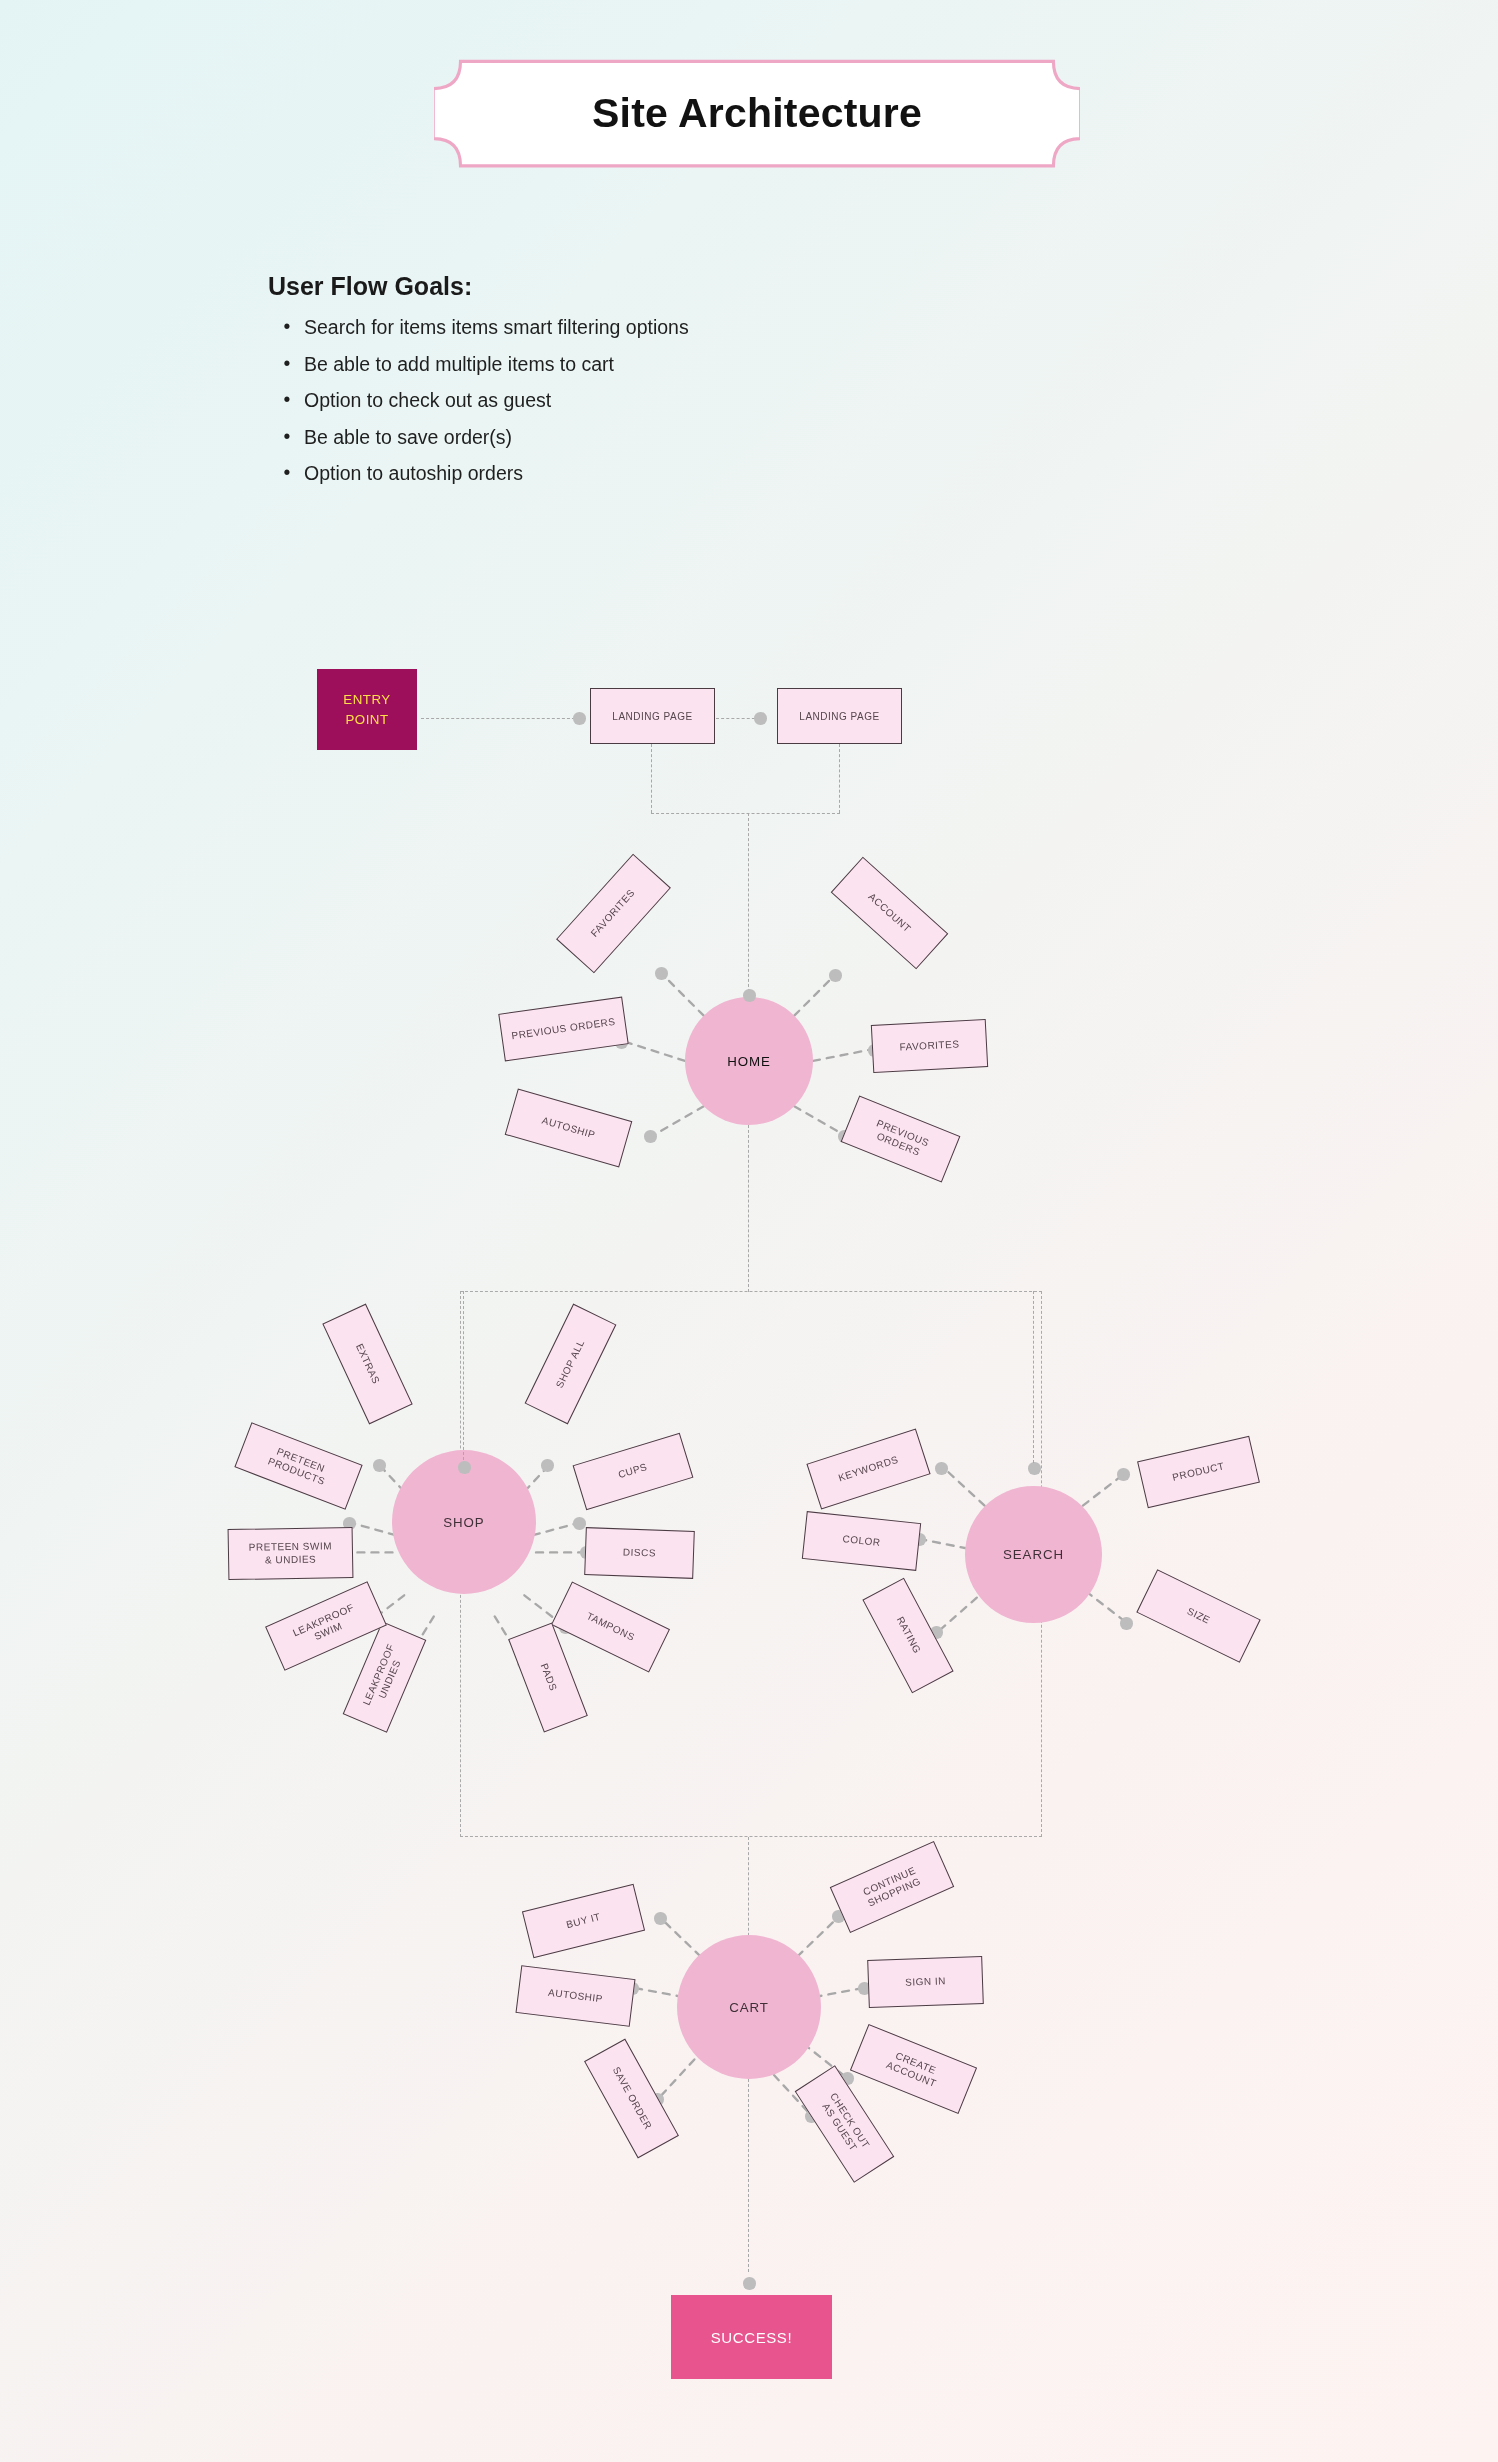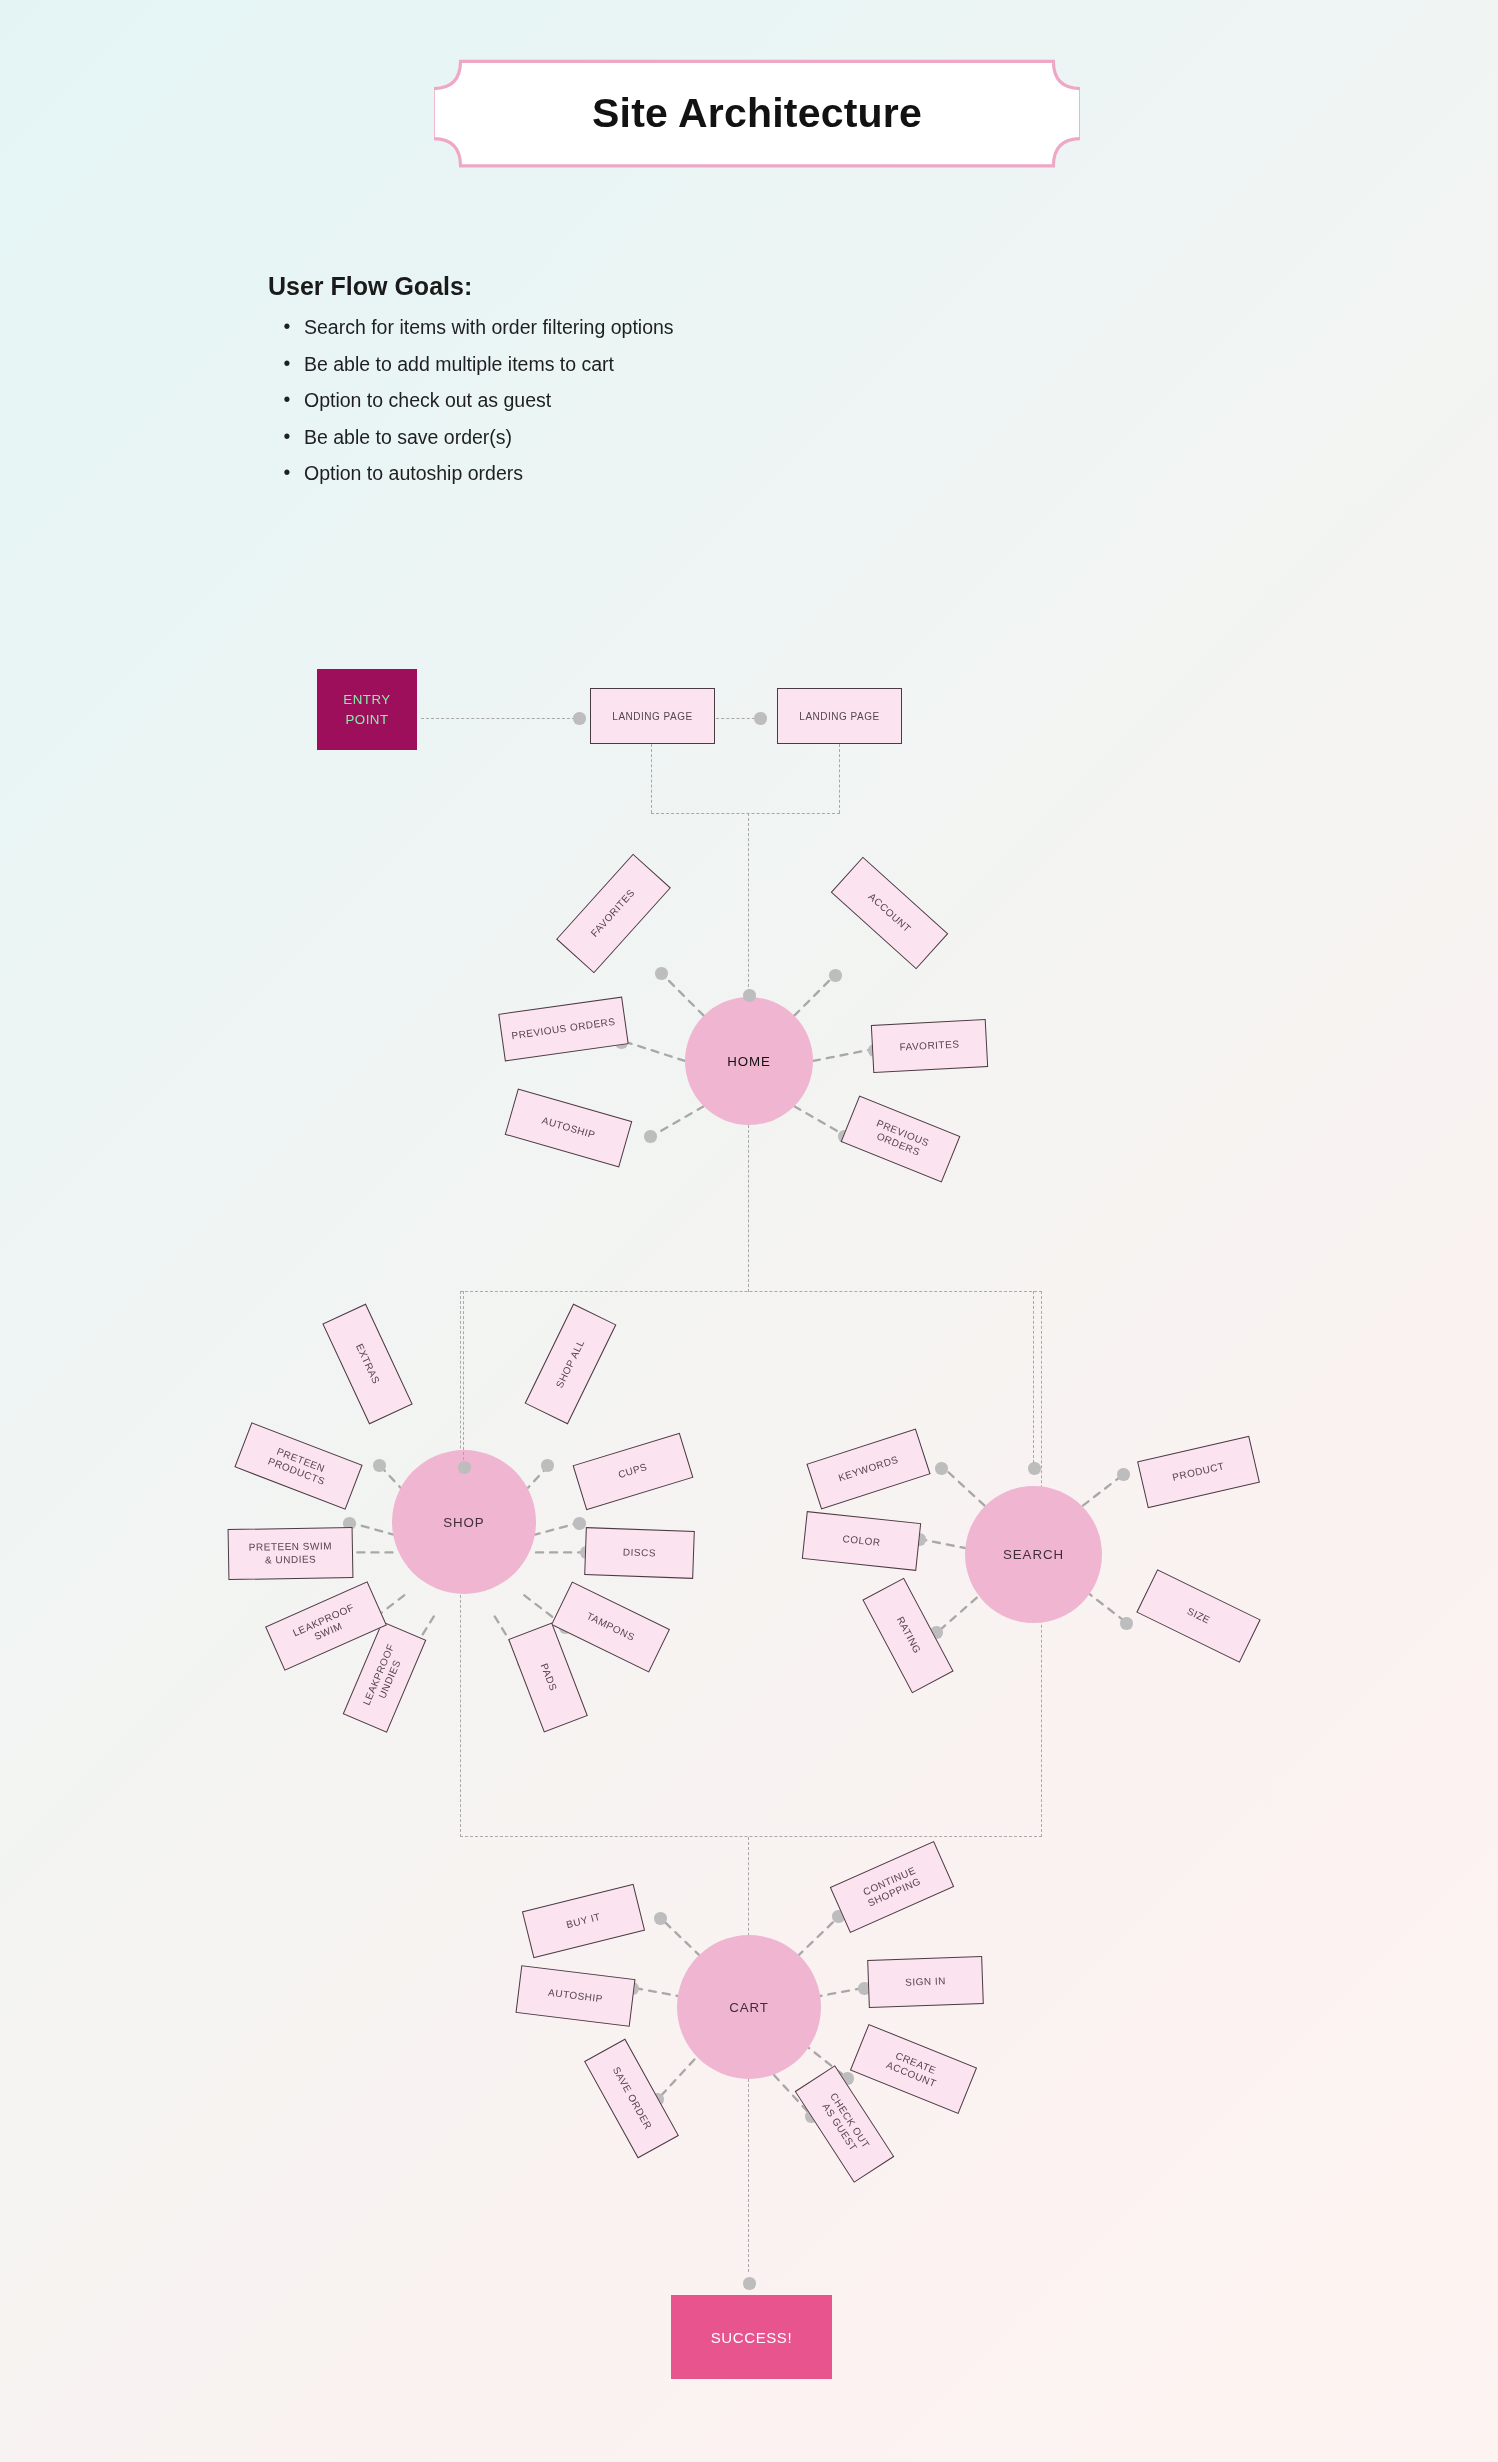--- a/index.html
+++ b/index.html
@@ -114,21 +114,21 @@
     justify-content: center;
     color: #3f3038;
     font-size: 13.3px;
     letter-spacing: 0.9px;
   }
   .hub.dark-label { color: #101010; font-weight: 500; }
   .entry-point {
     position: absolute;
     box-sizing: border-box;
     background: #9e0f5b;
-    color: #86efac;
+    color: #fde047;
     display: flex;
     flex-direction: column;
     align-items: center;
     justify-content: center;
     font-size: 13.3px;
     line-height: 1.5;
     letter-spacing: 0.5px;
   }
   .success-box {
     position: absolute;
@@ -187,21 +187,21 @@
                Q 34 102 -1 102
                L -1 38
                Q 34 38 34 3 Z" fill="#ffffff" stroke="#efa7c6" stroke-width="4"></path>
     </svg>
     <div class="banner-text">Site Architecture</div>
   </div>
 
   <div class="goals">
     <div class="goals-heading">User Flow Goals:</div>
     <ul class="goals-list">
-      <li>Search for items with order filtering options</li>
+      <li>Search for items items smart filtering options</li>
       <li>Be able to add multiple items to cart</li>
       <li>Option to check out as guest</li>
       <li>Be able to save order(s)</li>
       <li>Option to autoship orders</li>
     </ul>
   </div>
 
   <svg class="spokes" viewBox="0 0 1920 3156">
     <g stroke="#a8a8a8" stroke-width="3" stroke-dasharray="9 9" fill="none" stroke-linecap="round">
 

